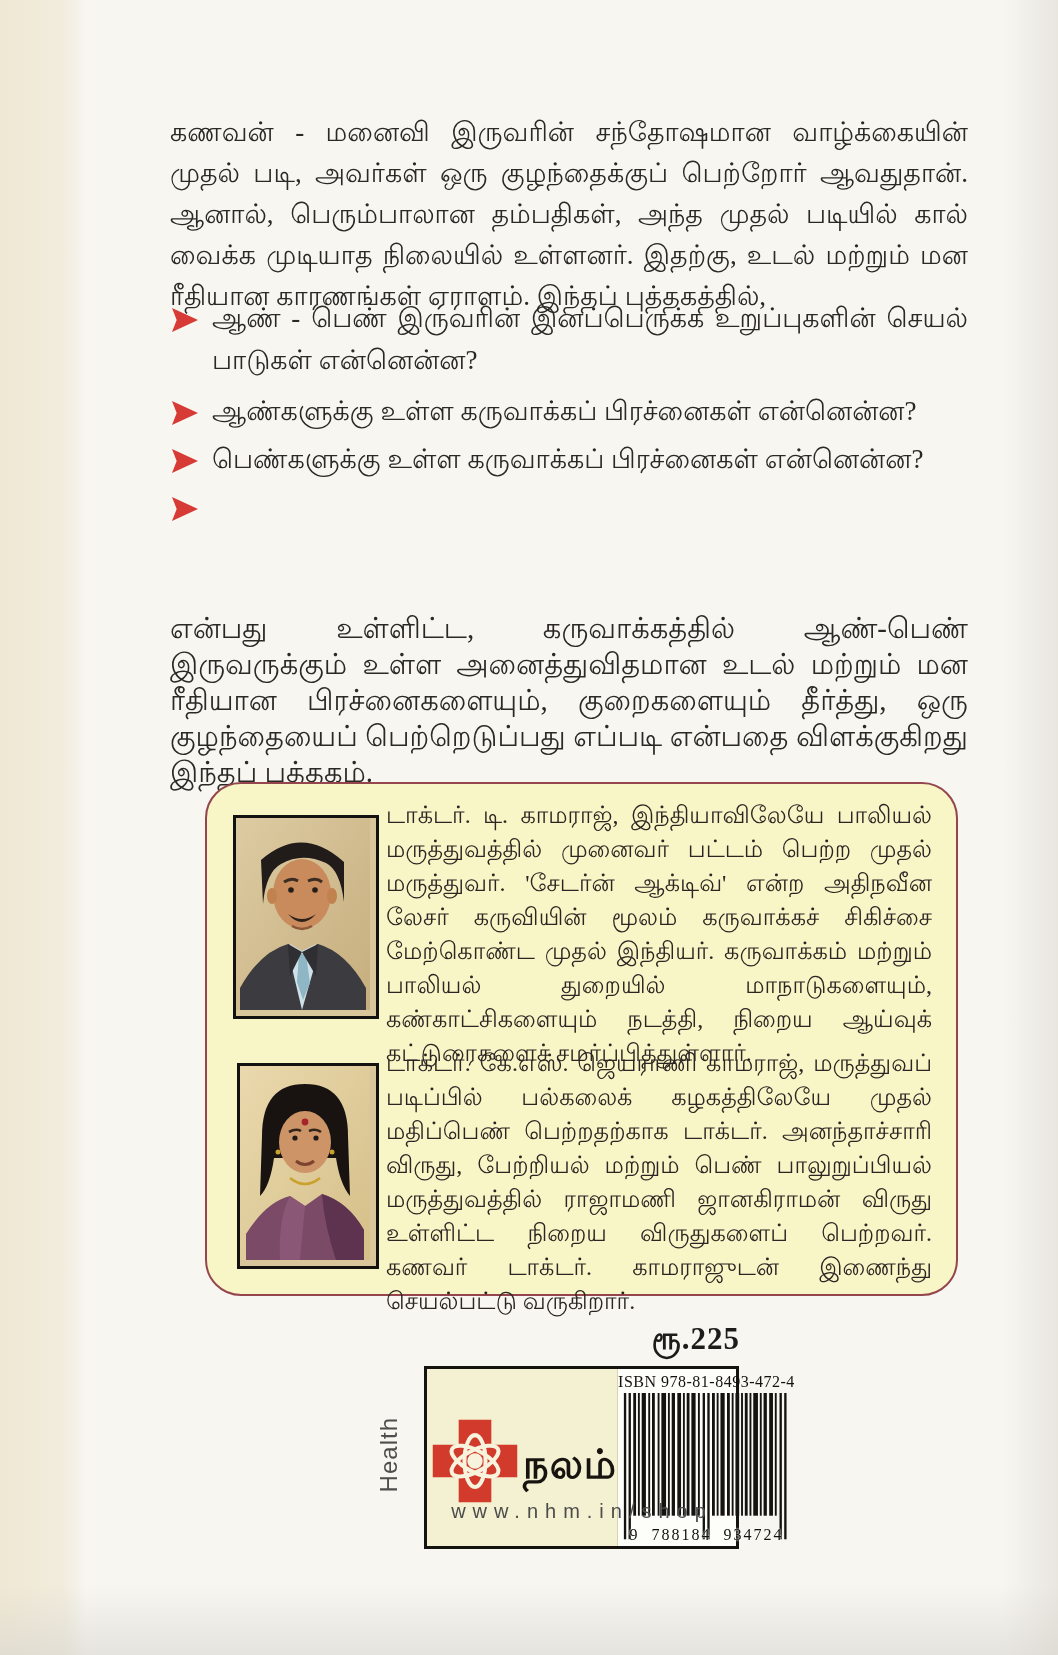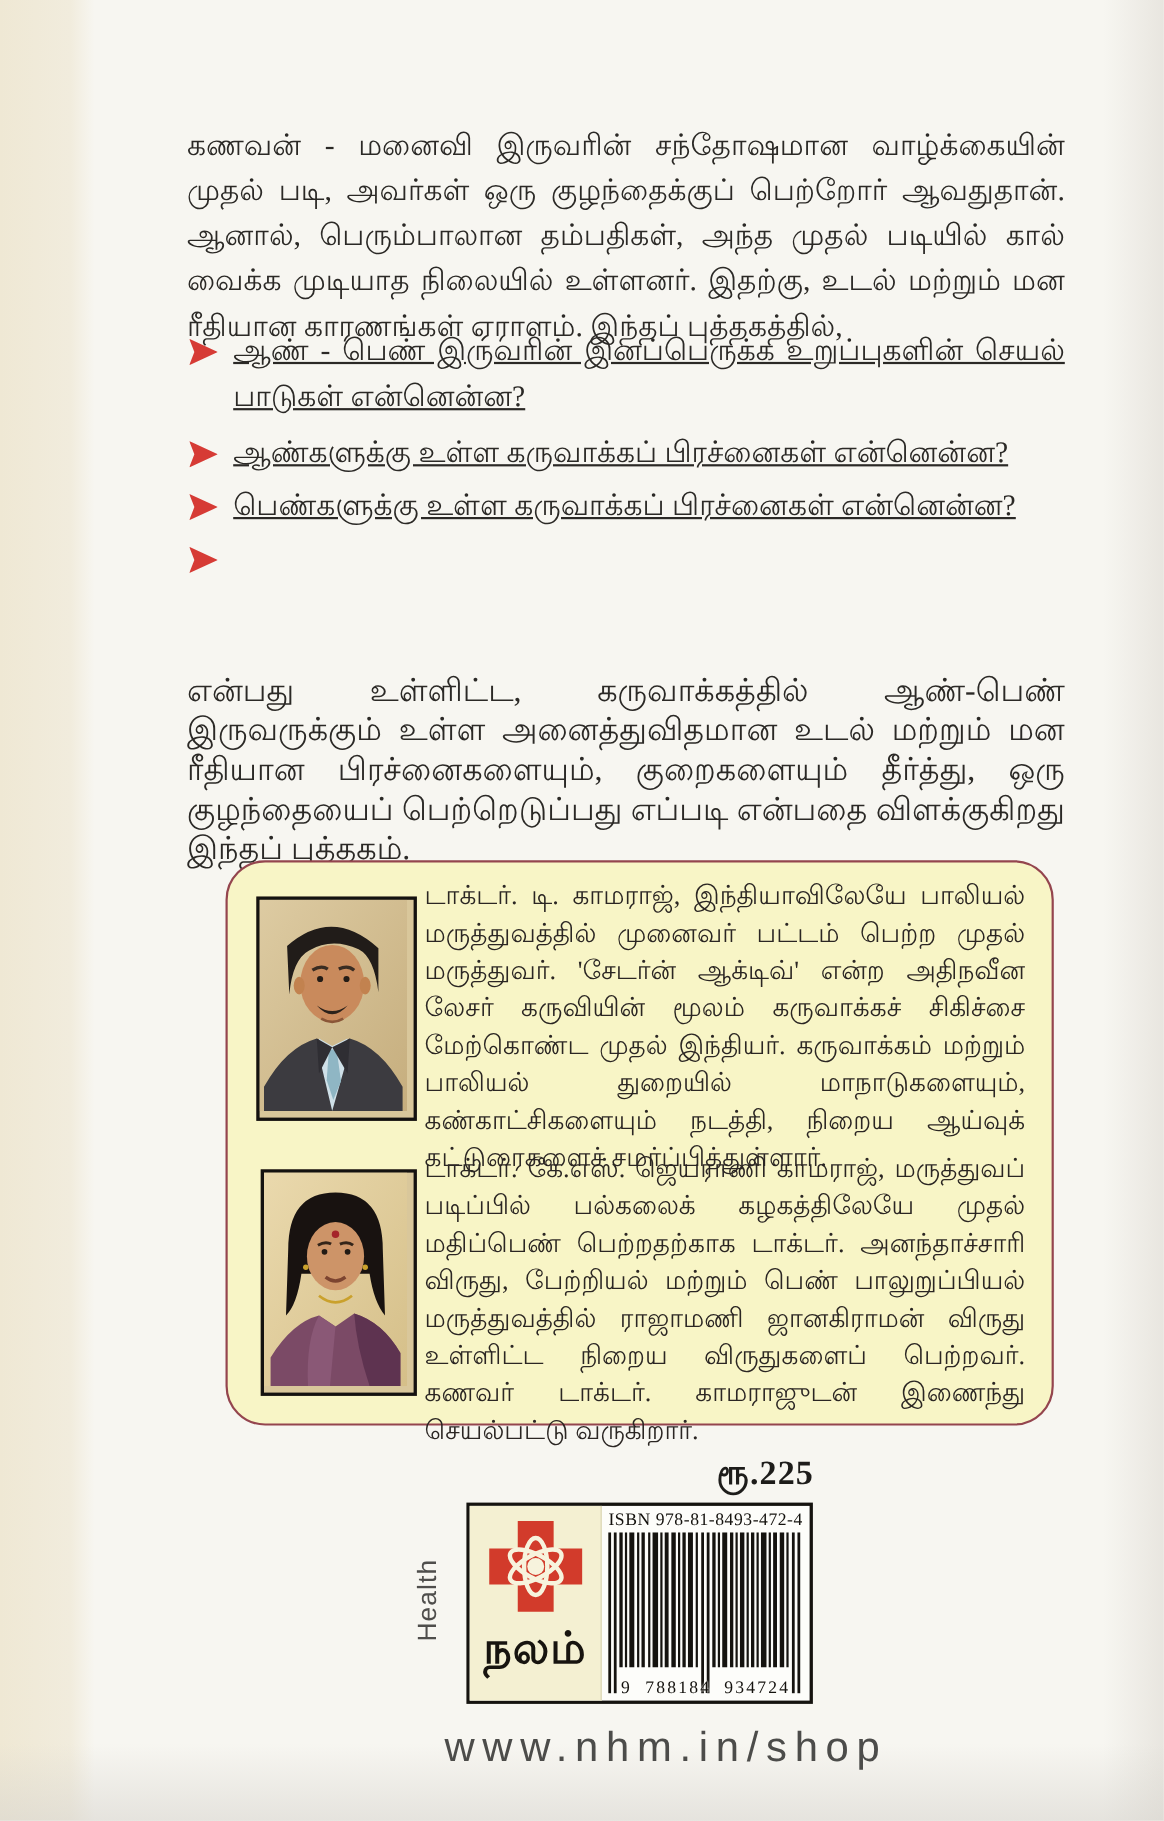--- a/index.html
+++ b/index.html
@@ -14,21 +14,21 @@
       linear-gradient(0deg, rgba(215,212,206,0.55) 0px, rgba(215,212,206,0) 70px),
       linear-gradient(270deg, rgba(226,223,216,0.7) 0px, rgba(226,223,216,0) 55px),
       linear-gradient(90deg, #efe8d4 0px, #f1ecdd 64px, #f7f6f1 86px),
       #f7f6f1;
   }
   
   .intro{
     position:absolute;left:170px;top:112px;width:798px;
     font-size:27px;line-height:41px;text-align:justify;
   }
-  .bullets{position:absolute;left:172px;top:297px;width:796px;text-decoration:underline;}
+  .bullets{position:absolute;left:172px;top:297px;width:796px;}
   .bullet{display:flex;align-items:flex-start;margin-bottom:9px;}
   .bullet .arrow{
     flex:0 0 26px;height:24px;margin:11px 14px 0 0;
     background:#d63b35;
     clip-path:polygon(0 0,100% 50%,0 100%,18% 50%);
   }
   .bullet .btxt{font-size:27px;line-height:42px;text-align:justify;}
   .bullet.gap2{margin-bottom:6px;}
   .outro{
     position:absolute;left:170px;top:610px;width:798px;
@@ -68,44 +68,44 @@
     font-family:"Liberation Sans","DejaVu Sans",sans-serif;
     font-size:24px;color:#4f4e4c;letter-spacing:1px;
   }
   .codes-block{
     position:absolute;left:424px;top:1366px;width:315px;height:183px;
     border:3px solid #15130f;box-sizing:border-box;display:flex;
     background:#fdfdfa;
   }
   .logo-tile{
     flex:0 0 120px;background:#f4f0d2;border-right:1px solid #d8d3b2;
-    display:flex;flex-direction:column;align-items:center;
+    display:flex;flex-direction:row;align-items:center;
     padding-top:8px;box-sizing:border-box;
   }
   .logo-tile svg{display:block;}
   .publisher-name{
     font-size:40px;font-weight:bold;color:#17140f;line-height:1;
     margin-top:6px;letter-spacing:1px;
   }
   .barcode-panel{flex:1;position:relative;box-sizing:border-box;padding-top:3px;}
   .isbn-label{
     text-align:center;font-size:16px;letter-spacing:0.5px;color:#14120e;
     line-height:20px;white-space:nowrap;
   }
   .bars-wrap{position:absolute;left:4px;right:4px;top:24px;bottom:2px;}
   .bars-wrap svg{position:absolute;left:0;top:0;width:100%;height:100%;}
   .barcode-digits{
     position:absolute;left:0;right:0;bottom:0px;text-align:center;
     font-size:16px;color:#14120e;letter-spacing:2px;word-spacing:6px;
     text-shadow:0 0 2px #fdfdfa, 0 0 2px #fdfdfa;
   }
   .website{
-    position:absolute;left:404px;top:1568px;width:356px;text-align:center;
+    position:absolute;left:404px;top:1500px;width:356px;text-align:center;
     font-family:"Liberation Sans","DejaVu Sans",sans-serif;
-    font-size:38px;color:#4c4c4a;letter-spacing:7px;
+    font-size:20px;color:#4c4c4a;letter-spacing:7px;
   }
 </style>
 </head>
 <body>
 
 <div class="page">
 
   <div class="intro">கணவன் - மனைவி இருவரின் சந்தோஷமான வாழ்க்கையின் முதல் படி, அவர்கள் ஒரு குழந்தைக்குப் பெற்றோர் ஆவதுதான். ஆனால், பெரும்பாலான தம்பதிகள், அந்த முதல் படியில் கால் வைக்க முடியாத நிலையில் உள்ளனர். இதற்கு, உடல் மற்றும் மன ரீதியான காரணங்கள் ஏராளம். இந்தப் புத்தகத்தில்,</div>
 
   <div class="bullets">

